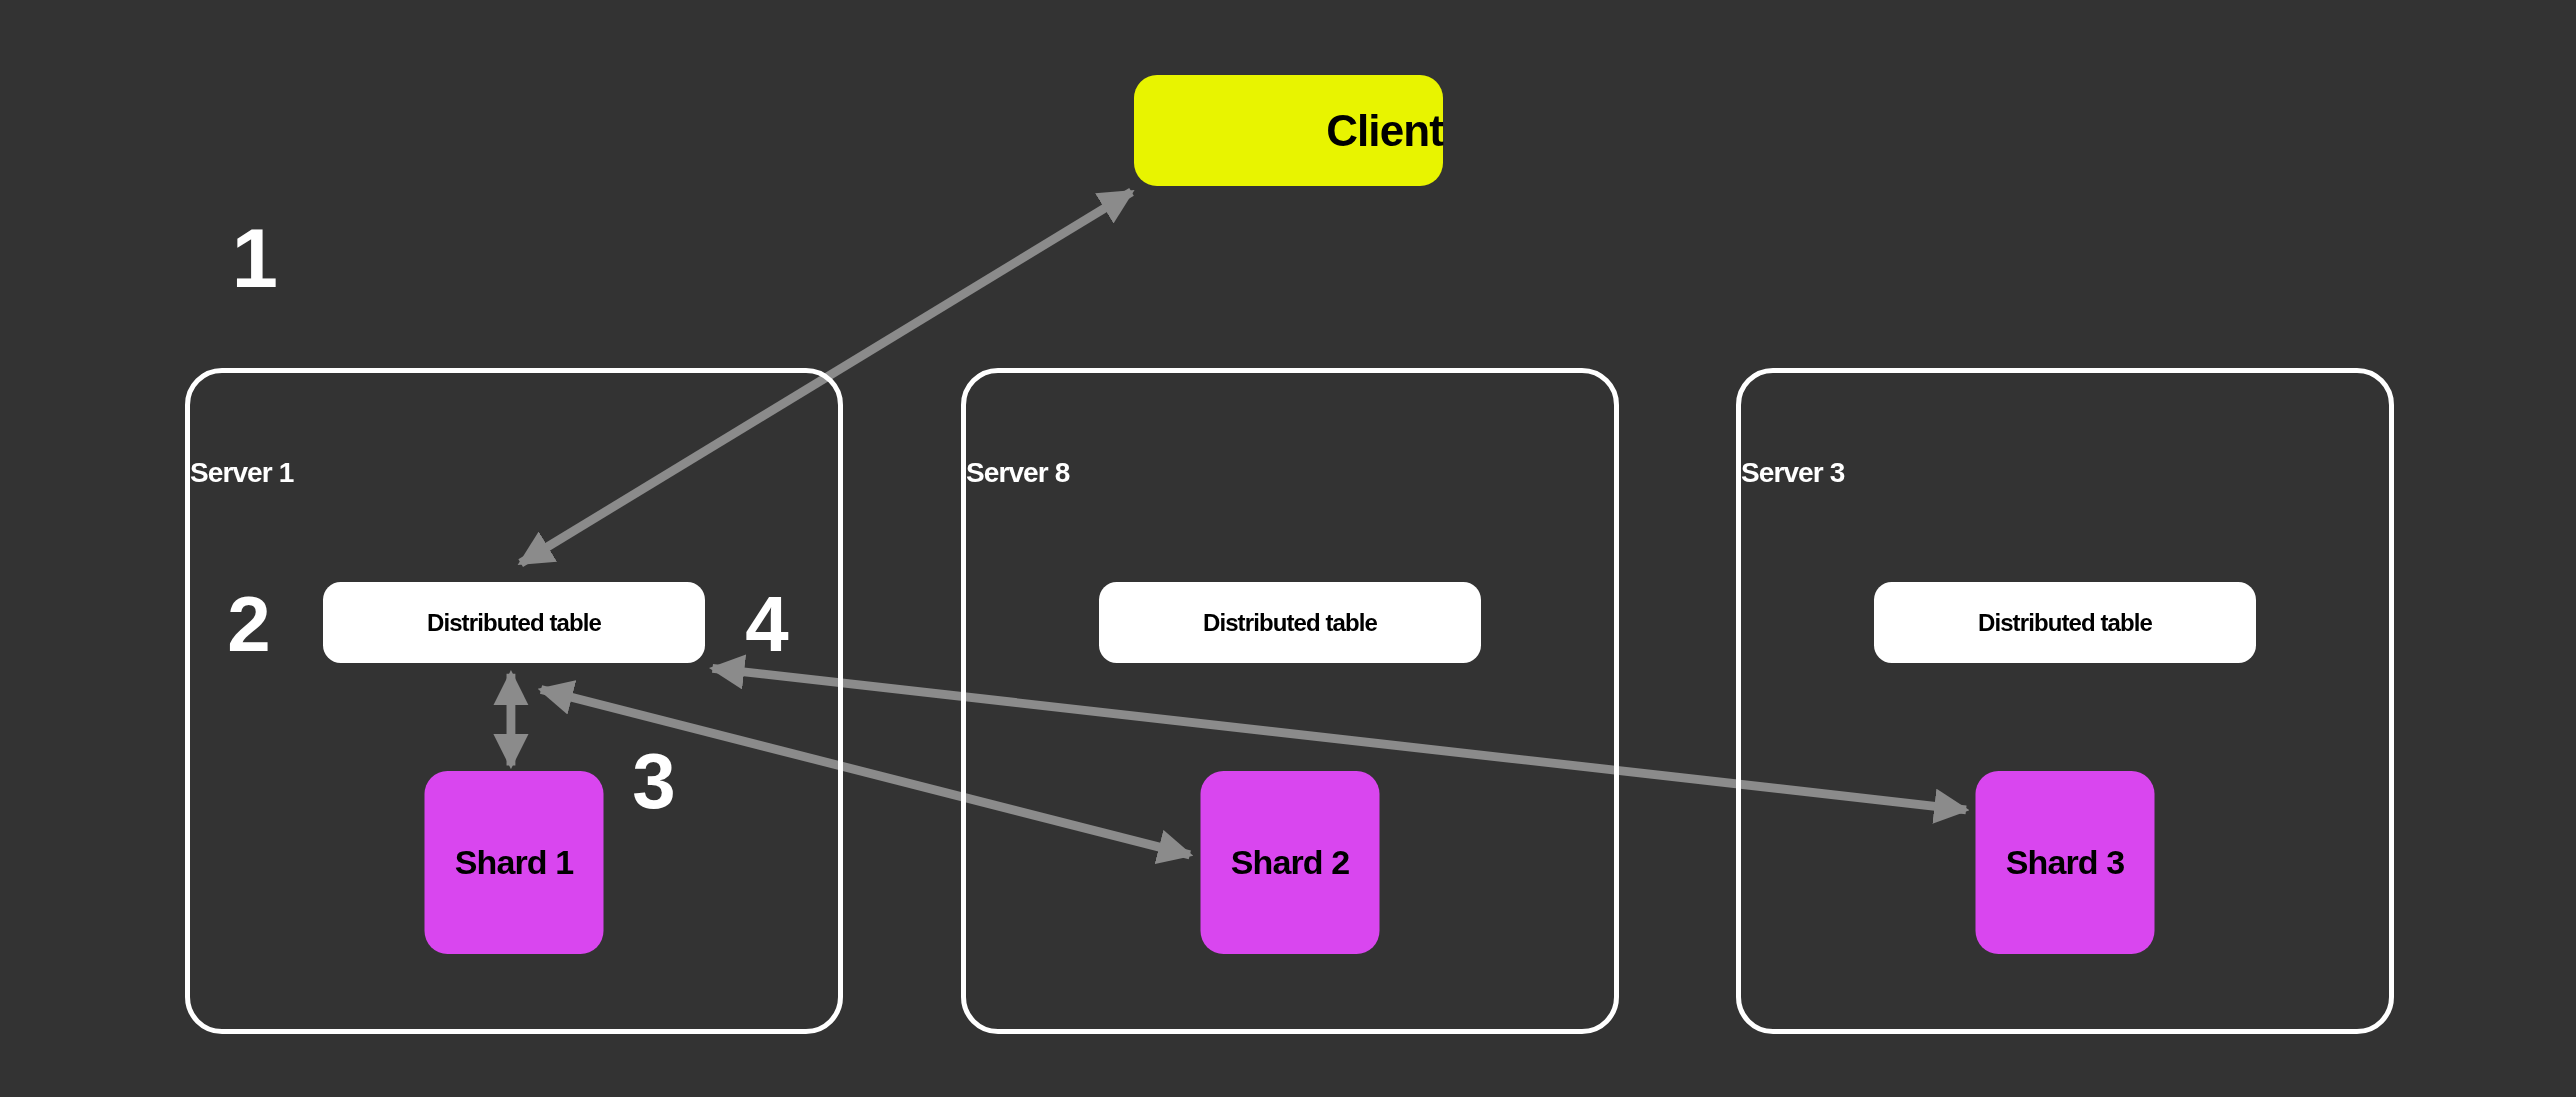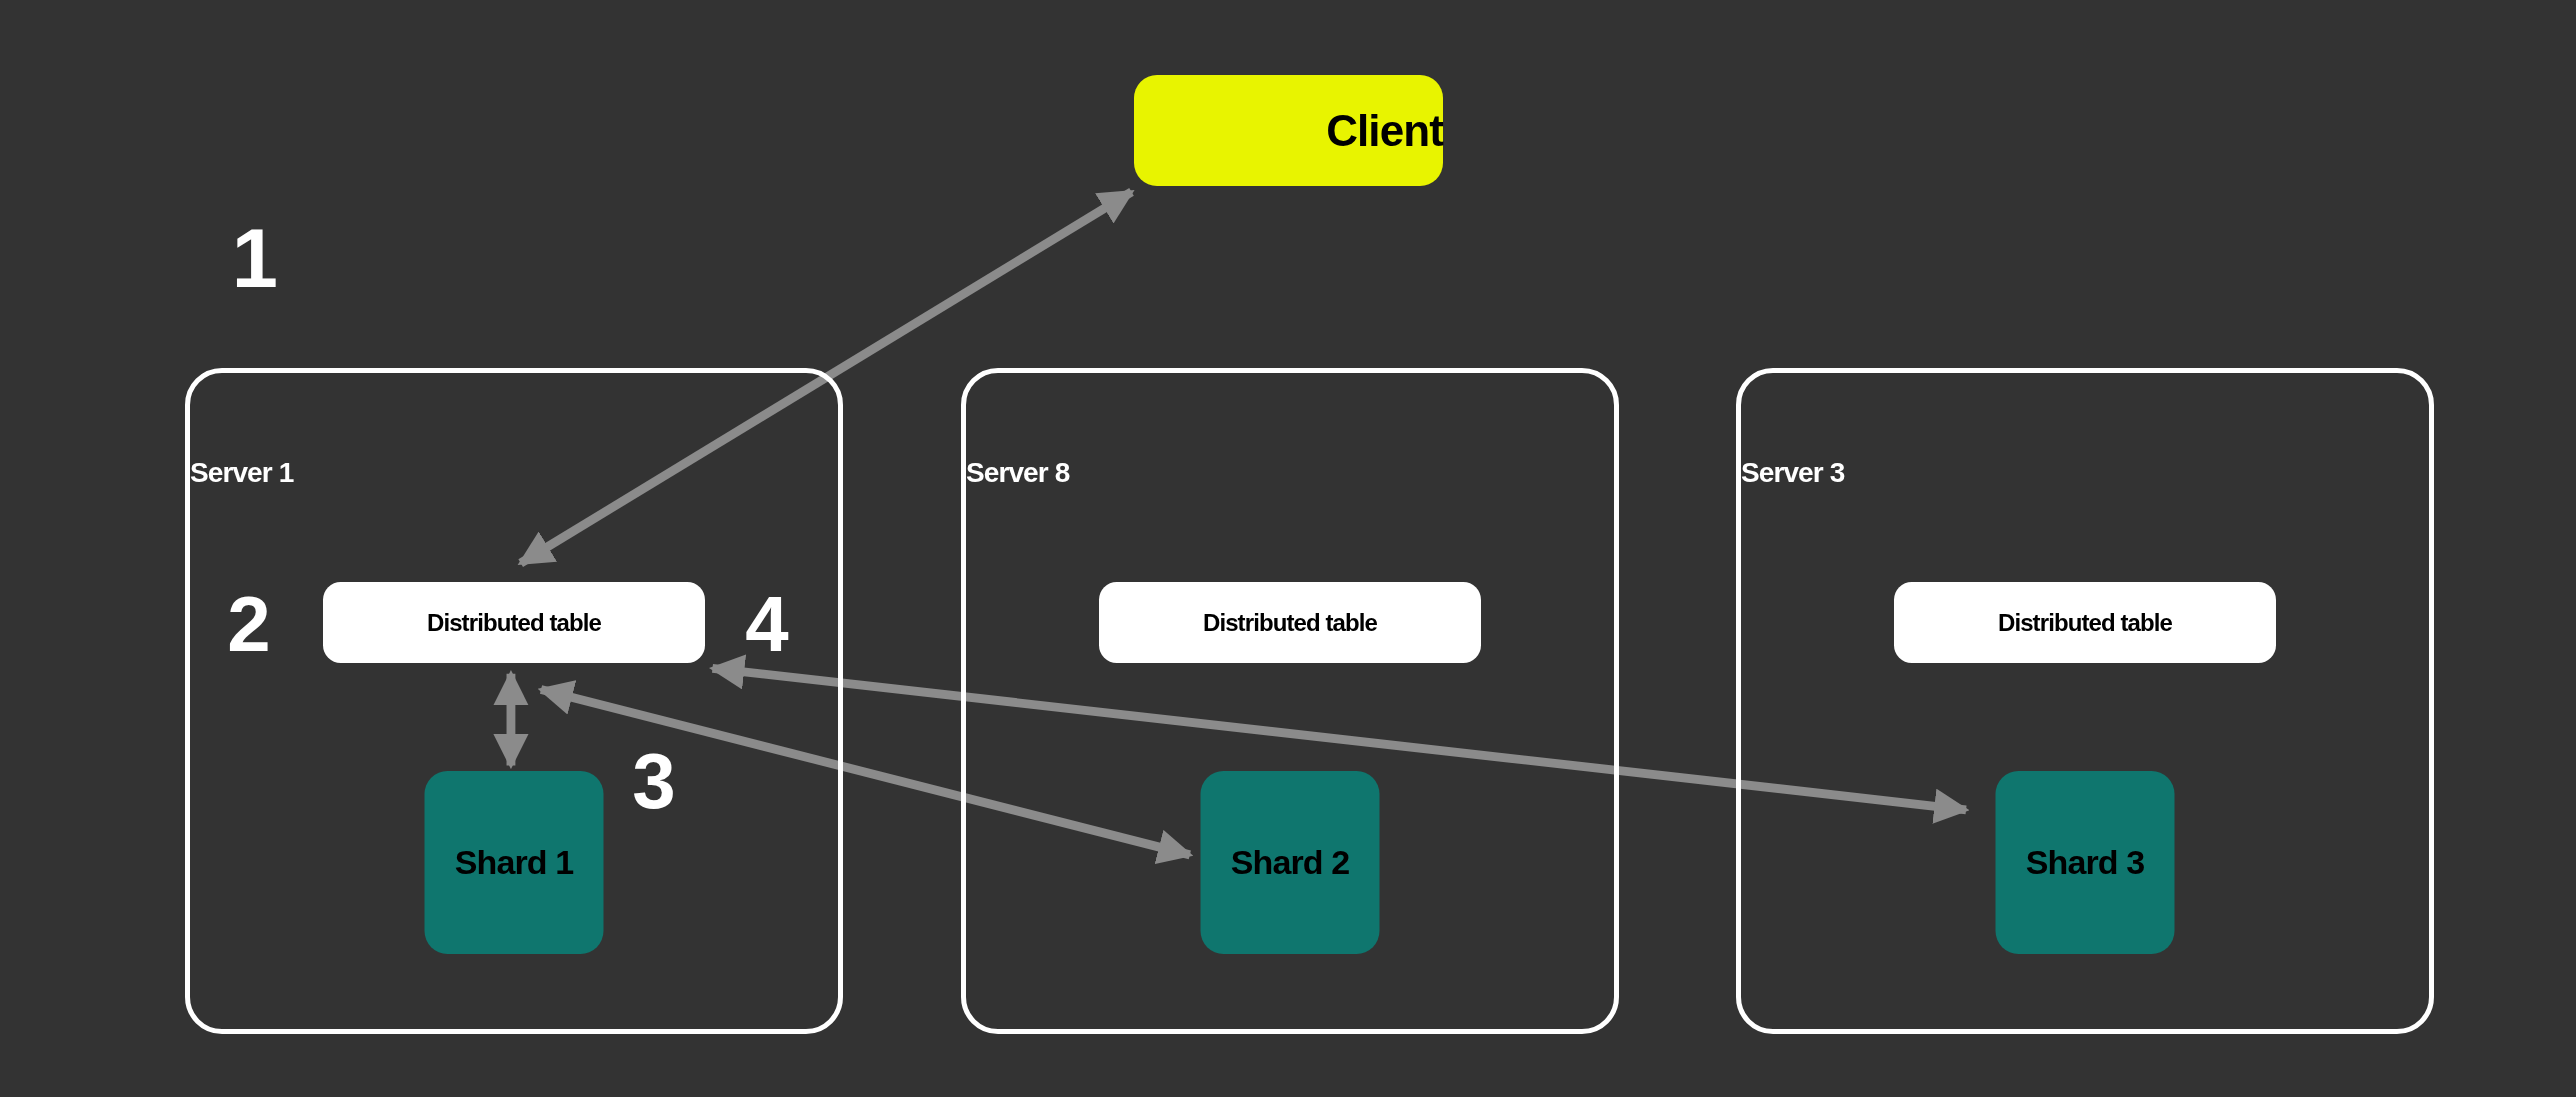--- a/index.html
+++ b/index.html
@@ -21,36 +21,36 @@
     display: flex; align-items: center; justify-content: flex-end;
     color: #000000; font-size: 44px; letter-spacing: -0.9px;
   }
 
   .server {
     position: absolute; top: 368px; width: 648px; height: 656px;
     border: 5.3px solid #ffffff; border-radius: 37px;
   }
   .server-1 { left: 185px; }
   .server-2 { left: 961px; }
-  .server-3 { left: 1736px; padding-left: 40px; }
+  .server-3 { left: 1736px; }
 
   .server-title {
     position: absolute; top: 79px; left: 0; right: 0;
     color: #ffffff; font-size: 28px; line-height: 41px;
     letter-spacing: -0.9px;
   }
   .dist-table {
     position: absolute; top: 209px; left: 50%; transform: translateX(-50%);
     width: 382px; height: 81px; background: #ffffff; border-radius: 17.7px;
     display: flex; align-items: center; justify-content: center;
     color: #000000; font-size: 24px; letter-spacing: -0.9px;
   }
   .shard {
     position: absolute; top: 398px; left: 50%; transform: translateX(-50%);
-    width: 179px; height: 183px; background: #0f766e; border-radius: 23px;
+    width: 179px; height: 183px; background: #d946ef; border-radius: 23px;
     display: flex; align-items: center; justify-content: center;
     color: #000000; font-size: 34px; letter-spacing: -0.9px;
   }
 
   .step-num {
     position: absolute; transform: translate(-50%, -50%);
     color: #ffffff; font-size: 78px; line-height: 78px; letter-spacing: -1.8px;
   }
   .step-num.n1 { left: 254px; top: 259px; font-size: 83px; }
   .step-num.n2 { left: 248px; top: 624px; }

